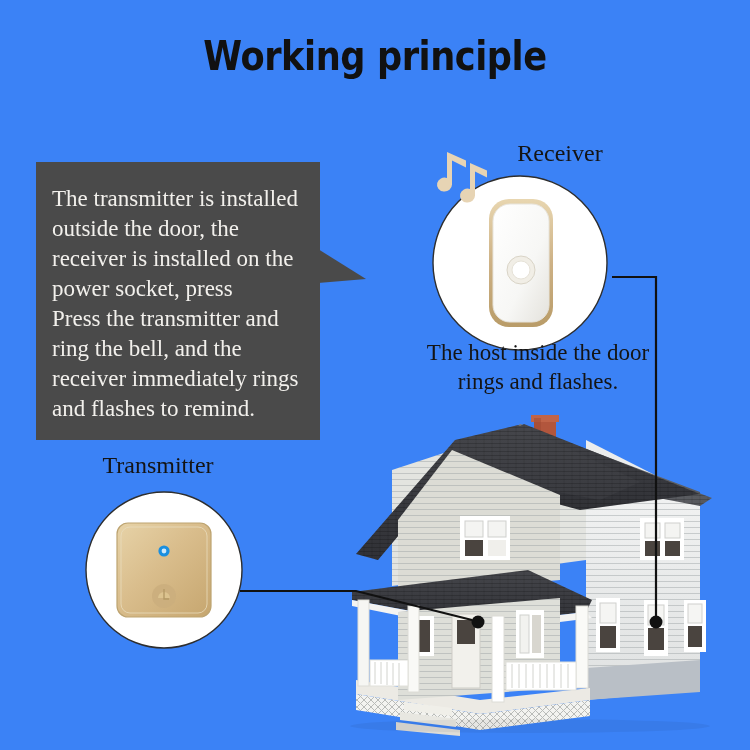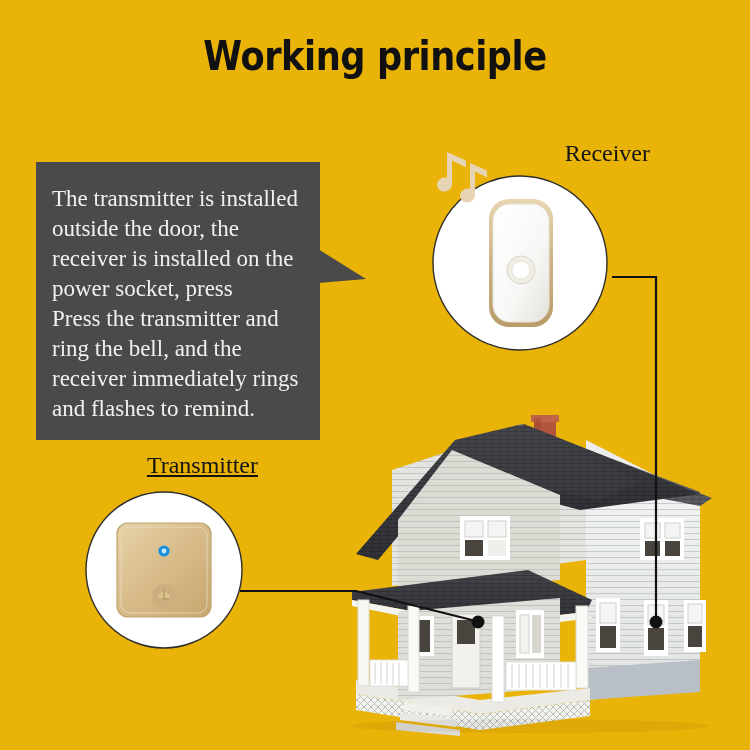--- a/index.html
+++ b/index.html
@@ -1,19 +1,19 @@
 <!DOCTYPE html>
 <html><head>
 <meta charset="utf-8">
 <style>
   html,body{margin:0;padding:0;background:#ffffff;}
   #page{
     position:relative;
     width:750px;height:750px;
-    background:#eab308;
+    background:#3b82f6;
     overflow:hidden;
     font-family:"Liberation Serif", serif;
   }
   
   #title{
     position:absolute;left:0;top:33px;width:750px;
     text-align:center;
     font-family:"DejaVu Sans", sans-serif;
     font-weight:bold;
     font-size:40px;
@@ -33,24 +33,24 @@
     font-family:"Liberation Serif", serif;
     font-size:23px;
     line-height:30px;
     white-space:pre-line;
   }
   
   .plain-label{
     position:absolute;
     color:#141414;
     font-family:"Liberation Serif", serif;
-    text-align:right;
+    text-align:center;
   }
   #label-receiver{ left:470px; top:140px; width:180px; font-size:24px; }
-  #label-transmitter{ left:58px; top:452px; width:200px; font-size:24px;text-decoration:underline; }
+  #label-transmitter{ left:58px; top:452px; width:200px; font-size:24px; }
   #caption-receiver{ left:398px; top:338px; width:280px; font-size:23px; line-height:29px; }
   #caption-transmitter{ left:28px; top:648px; width:300px; font-size:23px; line-height:29px; }
   
   #art{ position:absolute;left:0;top:0;width:750px;height:750px; }
 </style>
 </head>
 <body>
 
 <div id="page">
 
@@ -287,16 +287,18 @@
 outside the door, the
 receiver is installed on the
 power socket, press
 Press the transmitter and
 ring the bell, and the
 receiver immediately rings
 and flashes to remind.</div>
   </div>
 
   <div class="plain-label" id="label-receiver">Receiver</div>
+  <div class="plain-label" id="caption-receiver" style="white-space:pre-line">The host inside the door
+rings and flashes.</div>
 
   <div class="plain-label" id="label-transmitter">Transmitter</div>
 
 </div>
 
 </body></html>

